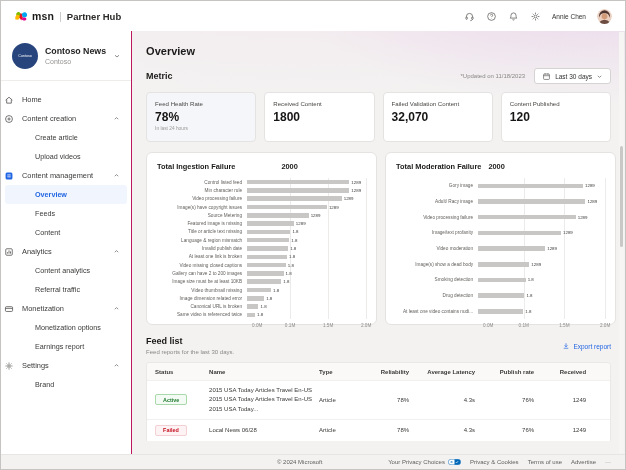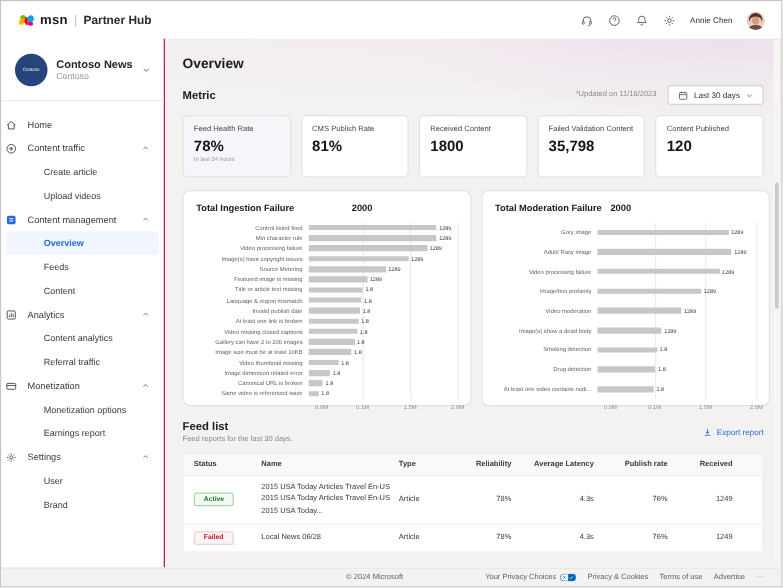--- a/index.html
+++ b/index.html
@@ -179,21 +179,21 @@
             </span>
             <span>Home</span>
           </div>
           <div class="nav-item">
             <span class="nico">
               <svg width="10" height="10" viewBox="0 0 16 16" fill="none" stroke="#4c4a48" stroke-width="1.2">
                 <circle cx="8" cy="8" r="5.5"></circle>
                 <path d="M8 5.4v5.2M5.4 8h5.2"></path>
               </svg>
             </span>
-            <span>Content traffic</span>
+            <span>Content creation</span>
             <span class="nav-chevron">
               <svg width="7" height="7" viewBox="0 0 16 16" fill="none" stroke="#5d5b59" stroke-width="1.5">
                 <path d="M4 9.5 8 6l4 3.5"></path>
               </svg>
             </span>
           </div>
           <div class="nav-item sub">
             <span>Create article</span>
           </div>
           <div class="nav-item sub">
@@ -268,23 +268,20 @@
                 <circle cx="8" cy="8" r="2"></circle>
                 <path d="M8 2.4v2M8 11.6v2M2.4 8h2M11.6 8h2M4.1 4.1l1.4 1.4M10.5 10.5l1.4 1.4M11.9 4.1l-1.4 1.4M5.5 10.5 4.1 11.9"></path>
               </svg>
             </span>
             <span>Settings</span>
             <span class="nav-chevron">
               <svg width="7" height="7" viewBox="0 0 16 16" fill="none" stroke="#5d5b59" stroke-width="1.5">
                 <path d="M4 9.5 8 6l4 3.5"></path>
               </svg>
             </span>
-          </div>
-          <div class="nav-item sub">
-            <span>User</span>
           </div>
           <div class="nav-item sub">
             <span>Brand</span>
           </div>
         </nav>
     </aside>
 
     <main class="main">
       <h1 class="page-title">Overview</h1>
 
@@ -307,30 +304,26 @@
         </span>
       </div>
 
       <div class="cards">
           <div class="card selected">
             <div class="card-label">Feed Health Rate</div>
             <div class="card-value">78%</div>
             <div class="card-note">In last 24 hours</div>
           </div>
           <div class="card">
-            <div class="card-label">CMS Publish Rate</div>
-            <div class="card-value">81%</div>
-          </div>
-          <div class="card">
             <div class="card-label">Received Content</div>
             <div class="card-value">1800</div>
           </div>
           <div class="card">
             <div class="card-label">Failed Validation Content</div>
-            <div class="card-value">35,798</div>
+            <div class="card-value">32,070</div>
           </div>
           <div class="card">
             <div class="card-label">Content Published</div>
             <div class="card-value">120</div>
           </div>
         </div>
 
       <div class="charts">
         <div class="chart-card chart-0">
           <div class="chart-title-row">

